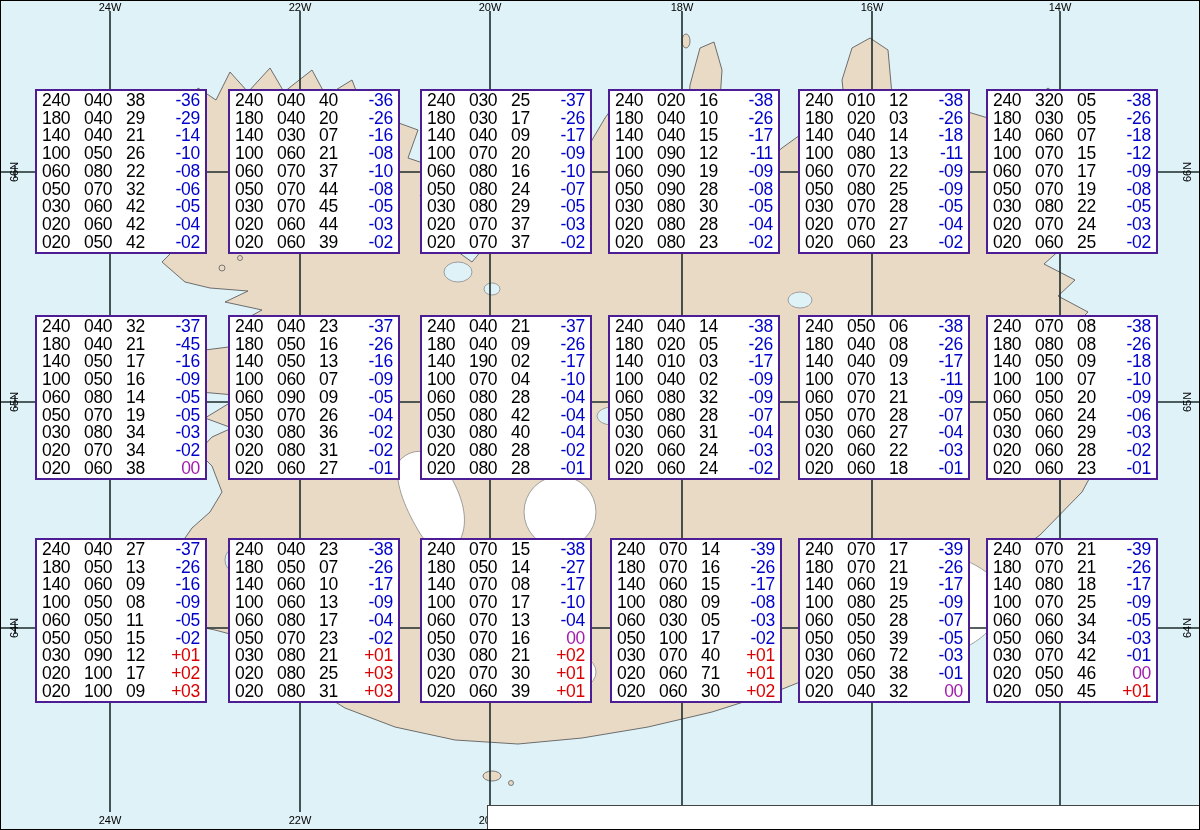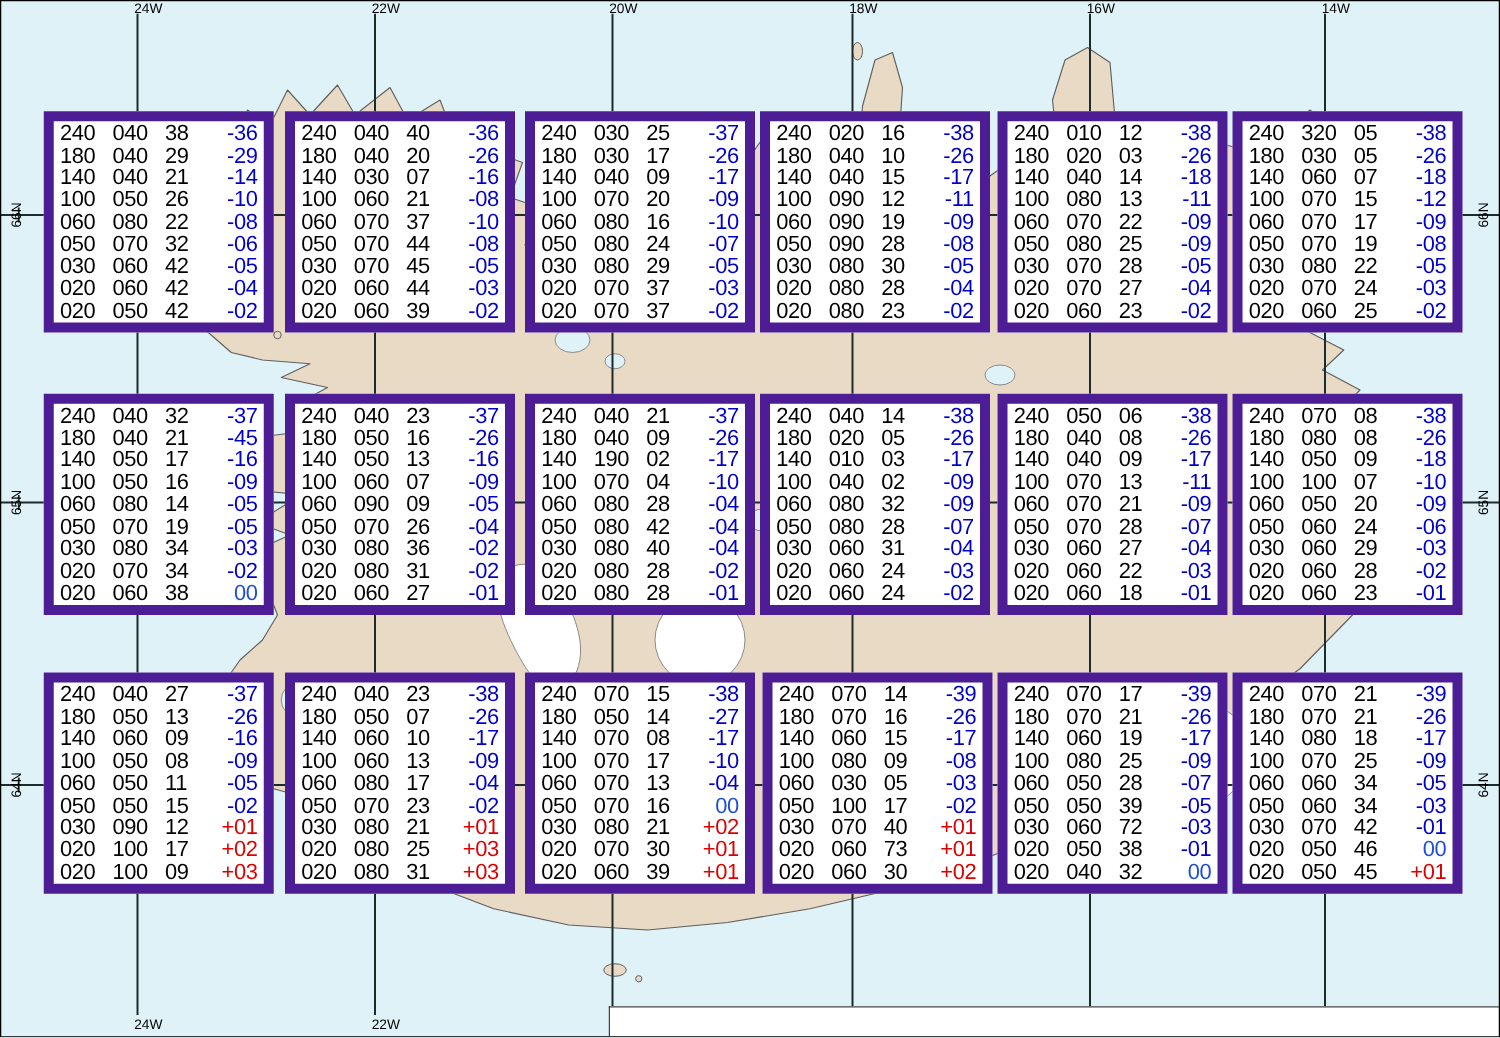--- a/index.html
+++ b/index.html
@@ -6,46 +6,46 @@
   .stage{
     position:relative;width:1200px;height:830px;overflow:hidden;
     background:var(--water,#dff2f8);
     font-family:"Liberation Sans","DejaVu Sans",sans-serif;
   }
   .stage svg.basemap{position:absolute;left:0;top:0;z-index:0;}
   .frame{position:absolute;inset:0;border:1px solid #000;z-index:9;pointer-events:none;}
 
   
   .lon-label{
-    position:absolute;width:40px;margin-left:-20px;text-align:right;
+    position:absolute;width:40px;margin-left:-20px;text-align:center;
     font-size:11px;color:#000;z-index:2;letter-spacing:0;
   }
   .lon-label.top{top:1px;}
   .lon-label.bottom{top:814px;}
   .lat-label{
     position:absolute;width:34px;height:12px;line-height:12px;text-align:center;
     font-size:11px;color:#000;z-index:2;transform:rotate(-90deg);
   }
 
   
   .spot-box{
     position:absolute;width:158px;height:160px;
-    background:#fff;border:8px solid #4c1d95;z-index:3;
+    background:#fff;border:2px solid #4c1d95;z-index:3;
     padding:1px 5px 0 5px;box-sizing:content-box;
   }
   .spot-row{
     display:grid;grid-template-columns:42px 42px 36px 1fr;
     line-height:17.7px;font-size:17.5px;letter-spacing:-0.3px;color:#000;
     white-space:nowrap;
   }
   .spot-row .kt{text-align:left;}
   .spot-row .temp{text-align:right;}
   .temp.neg{color:var(--temp_neg,#0000cc);}
   .temp.pos{color:var(--temp_pos,#dd0000);}
-  .temp.zero{color:#1d4ed8;}
+  .temp.zero{color:#a21caf;}
 
   
   .caption{
     position:absolute;left:487px;top:805px;width:713px;height:24px;
     background:#fff;border-top:1px solid #444;border-left:1px solid #444;
     z-index:8;font-size:15.5px;line-height:24px;color:#000;
     white-space:pre;padding-left:4px;box-sizing:border-box;overflow:hidden;
   }
 </style>
 </head>
@@ -1041,21 +1041,21 @@
         </div>
         <div class="spot-row">
           <span class="fl">030</span>
           <span class="dir">070</span>
           <span class="kt">40</span>
           <span class="temp pos">+01</span>
         </div>
         <div class="spot-row">
           <span class="fl">020</span>
           <span class="dir">060</span>
-          <span class="kt">73</span>
+          <span class="kt">71</span>
           <span class="temp pos">+01</span>
         </div>
         <div class="spot-row">
           <span class="fl">020</span>
           <span class="dir">060</span>
           <span class="kt">30</span>
           <span class="temp pos">+02</span>
         </div>
       </div>
       <div class="spot-box" style="left: 798px; top: 538px;">

